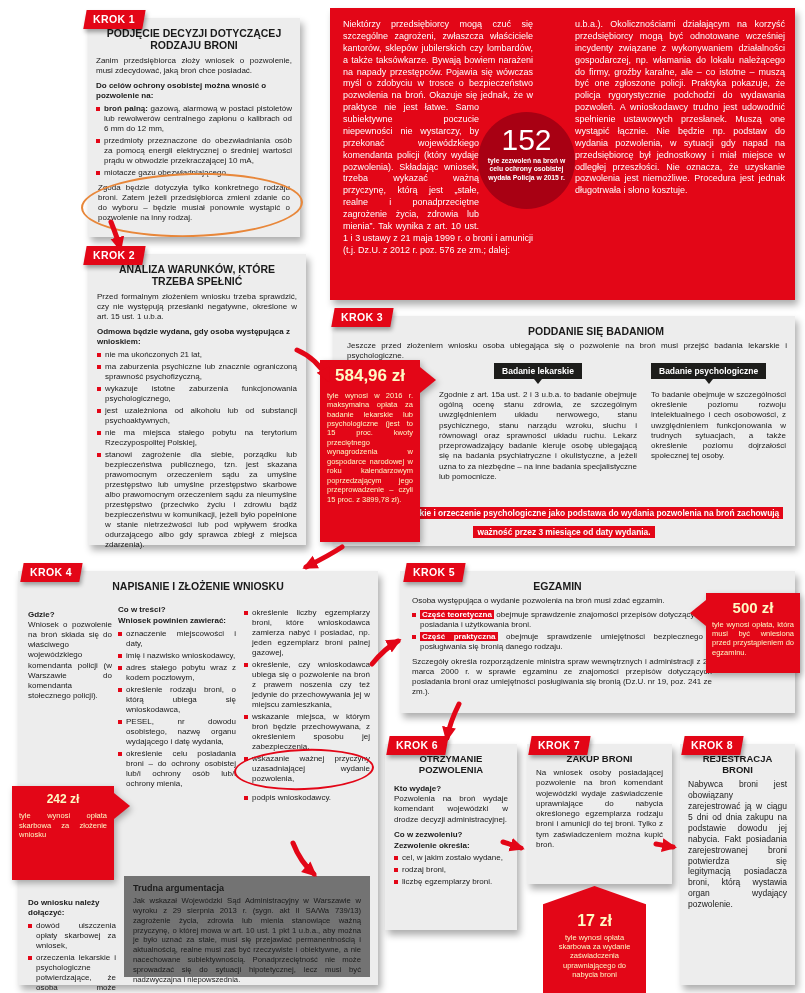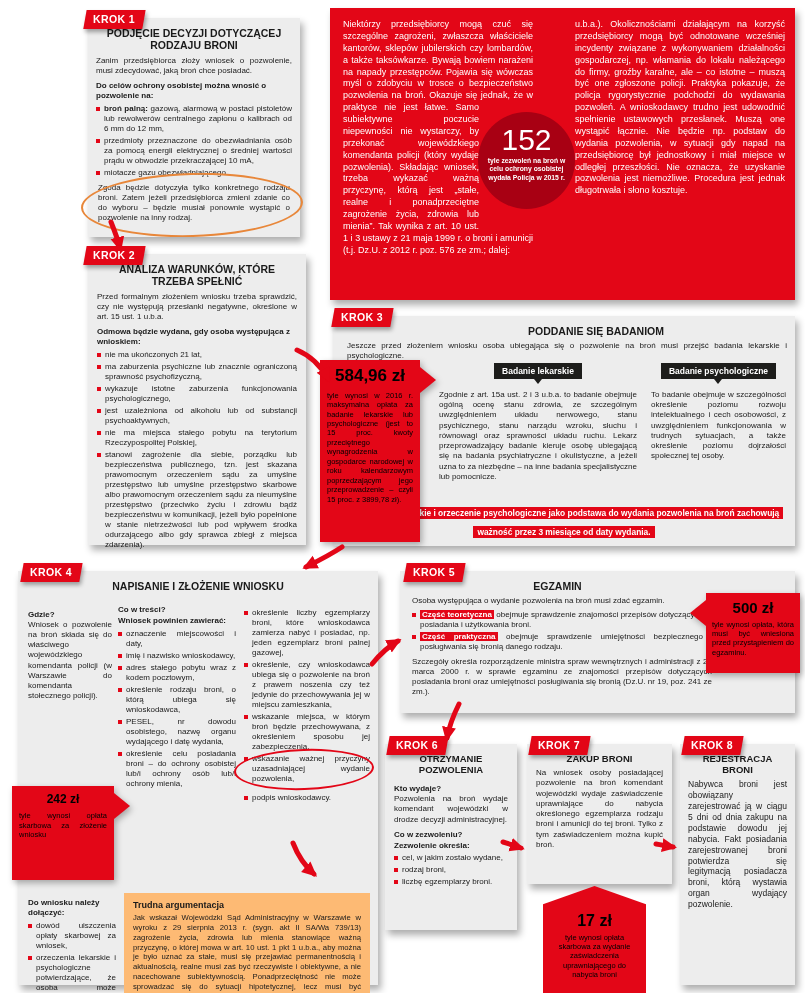--- a/index.html
+++ b/index.html
@@ -32,21 +32,21 @@
   
   .redbox{position:absolute;background:var(--red);color:#fff;box-shadow:3px 5px 7px rgba(0,0,0,.32);}
   .rcol{position:absolute;top:11px;font-size:9px;line-height:1.32;text-align:justify;hyphens:auto;}
   .wrap-spacer{float:right;width:54px;height:202px;shape-outside:inset(92px 0 0 0);}
   .stat-circle{position:absolute;left:148px;top:104px;width:97px;height:97px;border-radius:50%;
                background:var(--dkred);text-align:center;z-index:3;}
   .stat-num{font-size:30px;font-weight:normal;line-height:1;padding-top:13px;}
   .stat-cap{font-size:6.8px;line-height:1.22;padding:2px 9px 0;font-weight:bold;}
 
   
-  .fee{position:absolute;background:var(--red);color:#000000;z-index:6;filter:drop-shadow(2px 3px 3px rgba(0,0,0,.3));}
+  .fee{position:absolute;background:var(--red);color:#fef9c3;z-index:6;filter:drop-shadow(2px 3px 3px rgba(0,0,0,.3));}
   .fee .amt{font-weight:bold;font-size:17px;text-align:center;padding-top:7px;line-height:1.1;}
   .fee .cap{font-size:7.5px;line-height:1.26;padding:5px 7px;text-align:justify;}
   .fee.point-right::after{content:"";position:absolute;left:100%;top:7px;
       border-top:13px solid transparent;border-bottom:13px solid transparent;border-left:16px solid var(--red);}
   .fee.point-left::before{content:"";position:absolute;right:100%;top:7px;
       border-top:13px solid transparent;border-bottom:13px solid transparent;border-right:16px solid var(--red);}
   .fee.point-up{clip-path:polygon(50% 0,100% 17%,100% 100%,0 100%,0 17%);}
   .fee.point-up .amt{padding-top:26px;}
   .fee.point-up .cap{text-align:center;padding:3px 9px;}
 
@@ -64,21 +64,21 @@
 
   
   .ellipse{position:absolute;border:2.5px solid var(--orange);border-radius:50%;z-index:5;pointer-events:none;}
   li.circled::after{content:"";position:absolute;left:-10px;right:-4px;top:-5px;bottom:-6px;
         border:2px solid var(--red);border-radius:50%;transform:rotate(-2deg);pointer-events:none;}
 
   .arrows{position:absolute;left:0;top:0;z-index:6;pointer-events:none;}
   .arr{fill:none;stroke:var(--red);stroke-width:5;stroke-linecap:round;marker-end:url(#ah);}
 
   .k4col{position:absolute;}
-  .hardbox{position:absolute;background:#fdba74;padding:7px 9px;margin-top:17px;}
+  .hardbox{position:absolute;background:#737373;padding:7px 9px;}
   .hardbox .txt{font-size:7.7px;}
 </style>
 </head>
 <body>
 
 <div id="canvas">
 
   <div class="redbox" style="left:330px;top:8px;width:465px;height:292px;">
     <div class="rcol" style="left:13px;width:190px;">
       <span class="wrap-spacer"></span>
@@ -122,21 +122,21 @@
 
   <div class="kbadge" style="left:333px;top:308px;"><span>KROK 3</span></div>
   <div class="box" style="left:333px;top:316px;width:462px;height:230px;">
     <div class="btitle" style="padding-left:70px;">PODDANIE SIĘ BADANIOM</div>
     <p class="txt" style="position:absolute;left:14px;top:25px;width:440px;">Jeszcze przed złożeniem wniosku osoba ubiegająca się o pozwolenie na broń musi przejść badania lekarskie i psychologiczne.</p>
     <div class="k3col" style="left:106px;top:44px;width:198px;">
       <div style="text-align:center;"><span class="btag">Badanie lekarskie</span></div>
       <p class="txt" style="margin-top:11px;">Zgodnie z art. 15a ust. 2 i 3 u.b.a. to badanie obejmuje ogólną ocenę stanu zdrowia, ze szczególnym uwzględnieniem układu nerwowego, stanu psychicznego, stanu narządu wzroku, słuchu i równowagi oraz sprawności układu ruchu. Lekarz przeprowadzający badanie kieruje osobę ubiegającą się na badania psychiatryczne i okulistyczne, a jeżeli uzna to za niezbędne – na inne badania specjalistyczne lub pomocnicze.</p>
     </div>
     <div class="k3col" style="left:318px;top:44px;width:135px;">
-      <div style="text-align:center;"><span class="btag">Badanie psychologiczne</span></div>
+      <div style="text-align:left;"><span class="btag">Badanie psychologiczne</span></div>
       <p class="txt" style="margin-top:11px;">To badanie obejmuje w szczególności określenie poziomu rozwoju intelektualnego i cech osobowości, z uwzględnieniem funkcjonowania w trudnych sytuacjach, a także określenie poziomu dojrzałości społecznej tej osoby.</p>
     </div>
     <div class="k3note"><span>Orzeczenie lekarskie i orzeczenie psychologiczne jako podstawa do wydania pozwolenia na broń zachowują ważność przez 3 miesiące od daty wydania.</span></div>
   </div>
   <div class="fee point-right" style="left:320px;top:360px;width:100px;height:182px;">
     <div class="amt">584,96 zł</div>
     <div class="cap">tyle wynosi w 2016 r. maksymalna opłata za badanie lekarskie lub psychologiczne (jest to 15 proc. kwoty przeciętnego wynagrodzenia w gospodarce narodowej w roku kalendarzowym poprzedzającym jego przeprowadzenie – czyli 15 proc. z 3899,78 zł).</div>
   </div>
 
   <div class="kbadge" style="left:22px;top:563px;"><span>KROK 4</span></div>

